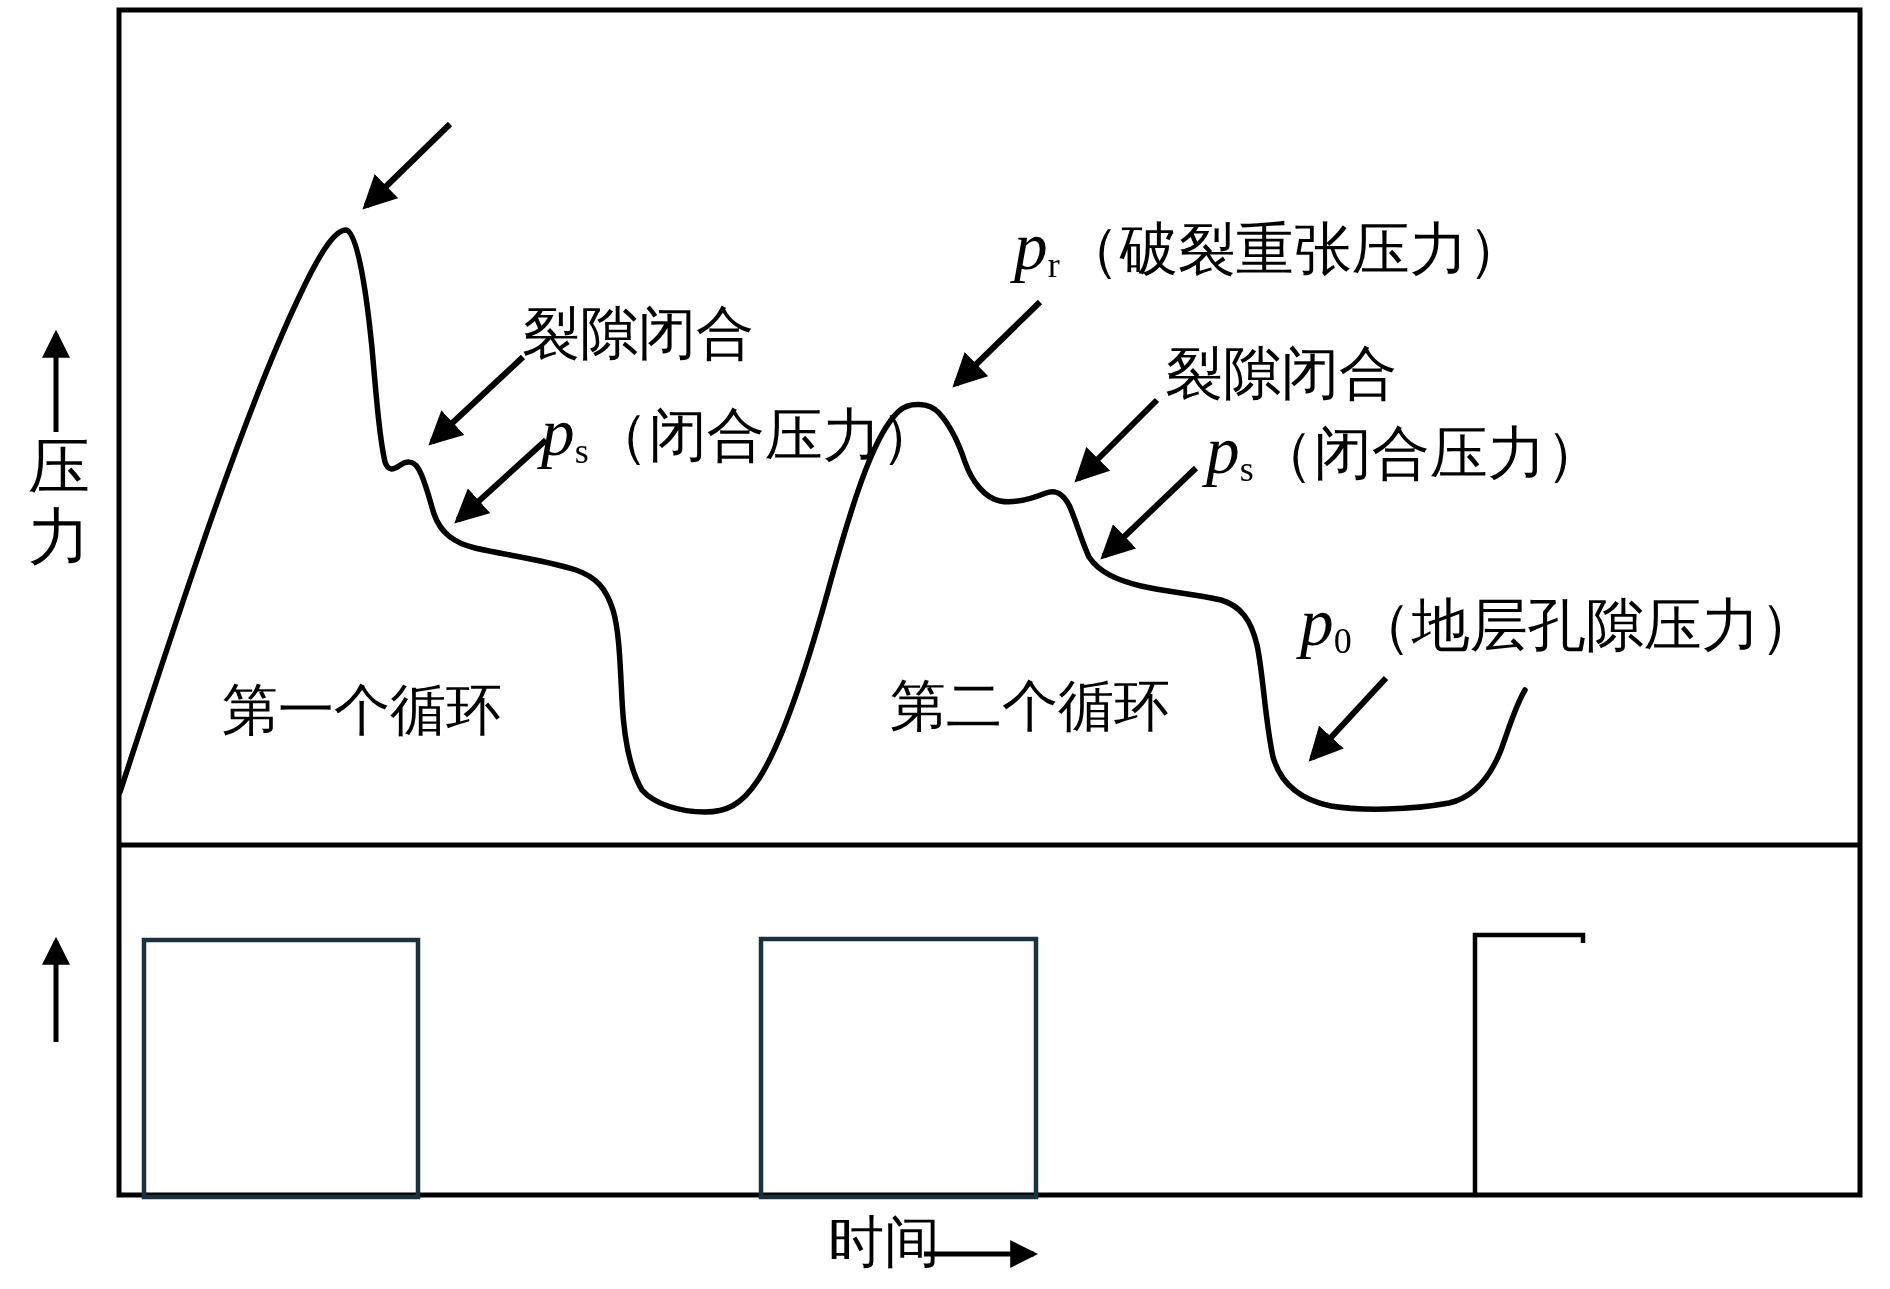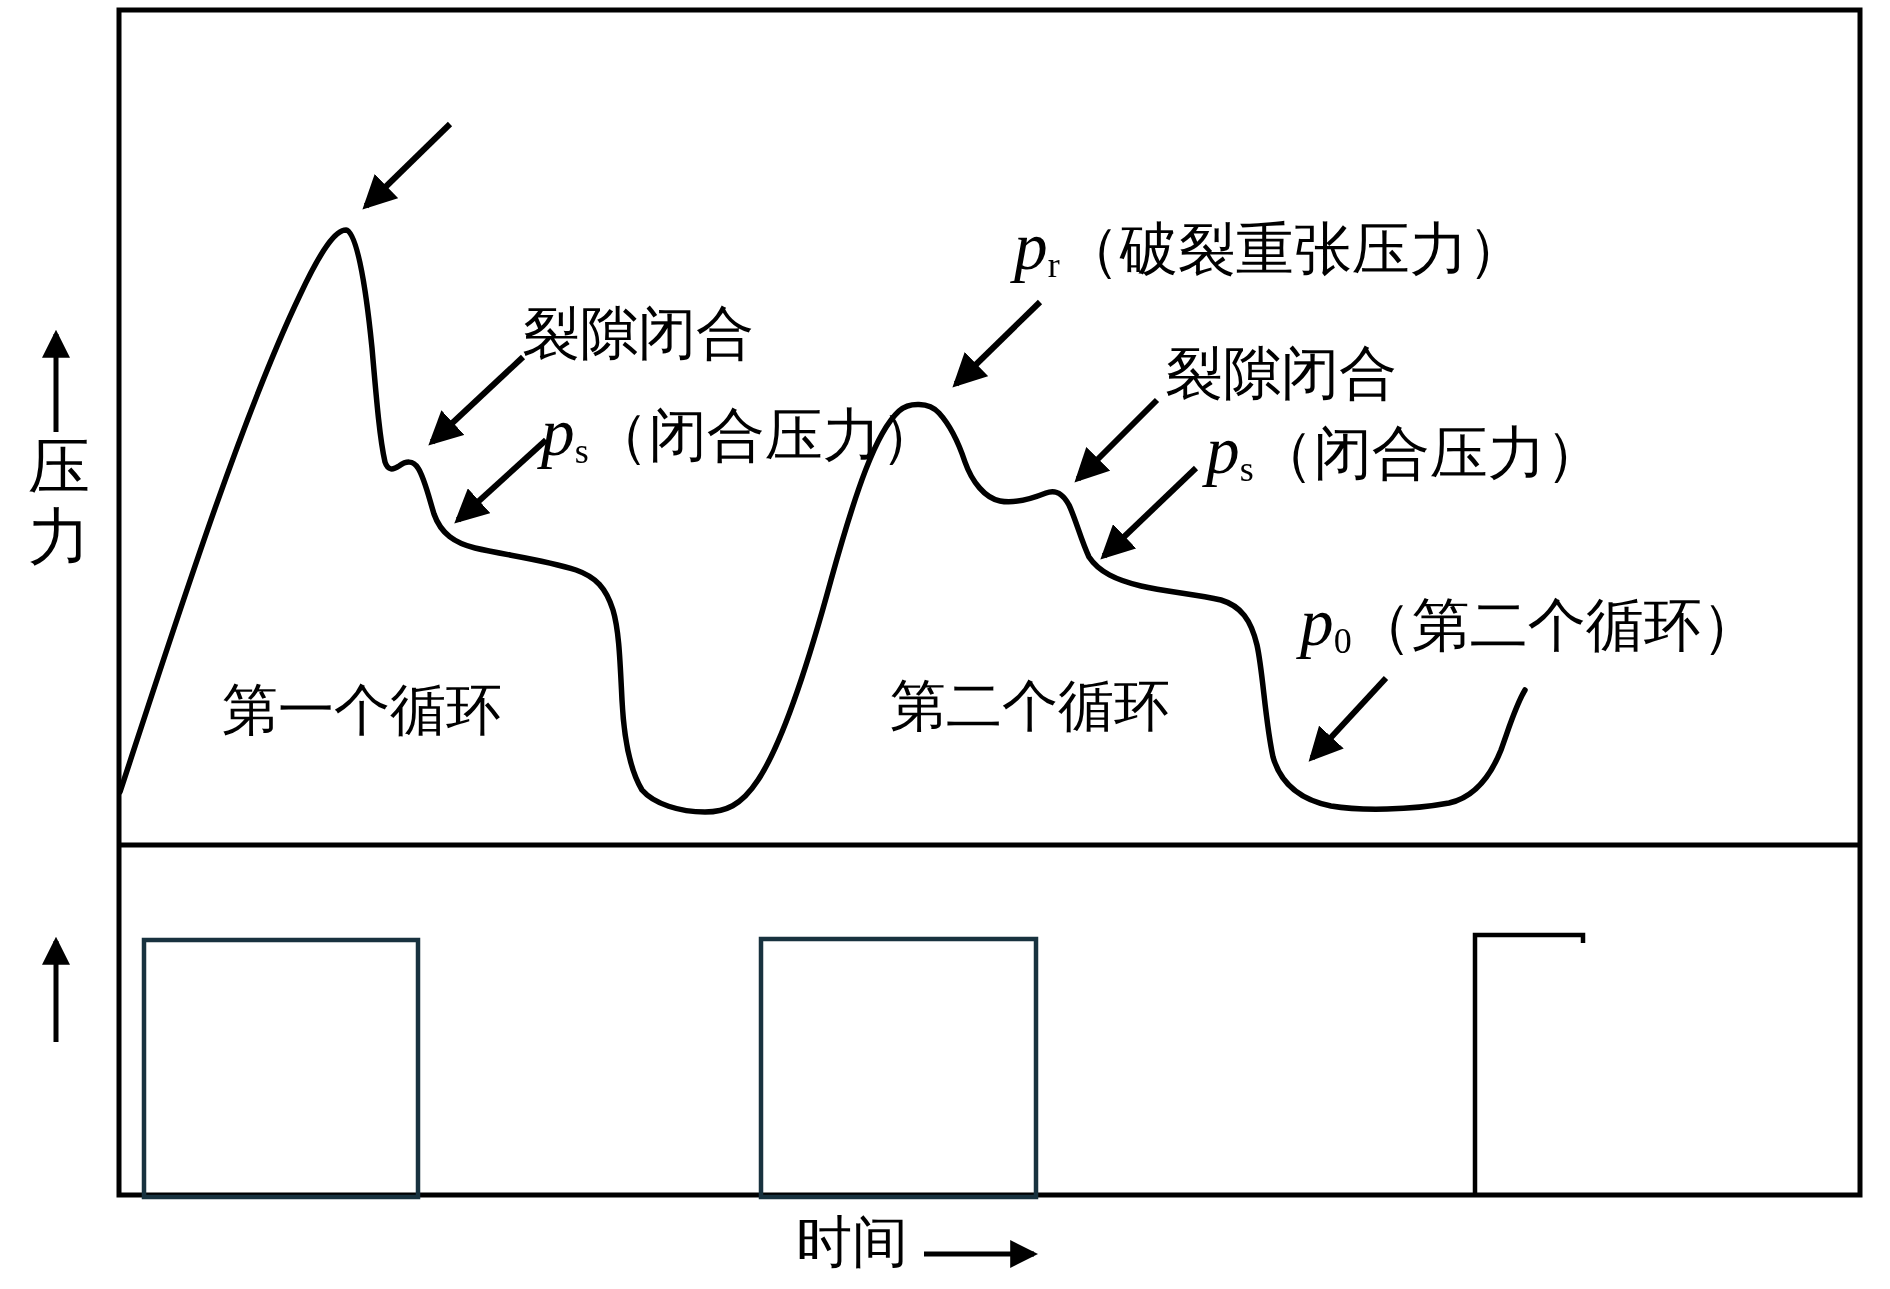--- a/index.html
+++ b/index.html
@@ -33,21 +33,21 @@
   }
   .cycle{font-size:56px;letter-spacing:0px;}
   .vaxis{
     width:70px;
     text-align:right;
     font-size:62px;
     line-height:70px;
     word-break:break-all;
     white-space:normal;
   }
-  .time{font-size:56px;}
+  .time{font-size:56px;margin-left:32px;}
 </style>
 </head>
 <body>
 
 <div id="figure">
 
   <svg width="1890" height="1289" viewBox="0 0 1890 1289">
     <defs>
       <marker id="ah" viewBox="0 0 10 10" refX="8.5" refY="5" markerWidth="5.6" markerHeight="5.6" orient="auto-start-reverse">
         <path d="M0,0 L10,5 L0,10 z" fill="#000"></path>
@@ -123,19 +123,19 @@
     <span class="psym">p</span><sub class="psub">r</sub><span>（破裂重张压力）</span>
   </div>
 
   <div class="label" style="left:1165px;top:342px">裂隙闭合</div>
 
   <div class="label" style="left:1206px;top:414px">
     <span class="psym">p</span><sub class="psub">s</sub><span>（闭合压力）</span>
   </div>
 
   <div class="label" style="left:1300px;top:586px">
-    <span class="psym">p</span><sub class="psub">0</sub><span>（第二个循环）</span>
+    <span class="psym">p</span><sub class="psub">0</sub><span>（地层孔隙压力）</span>
   </div>
 
   <div class="label cycle" style="left:222px;top:680px">第一个循环</div>
   <div class="label cycle" style="left:890px;top:676px">第二个循环</div>
 
 </div>
 
 </body></html>

